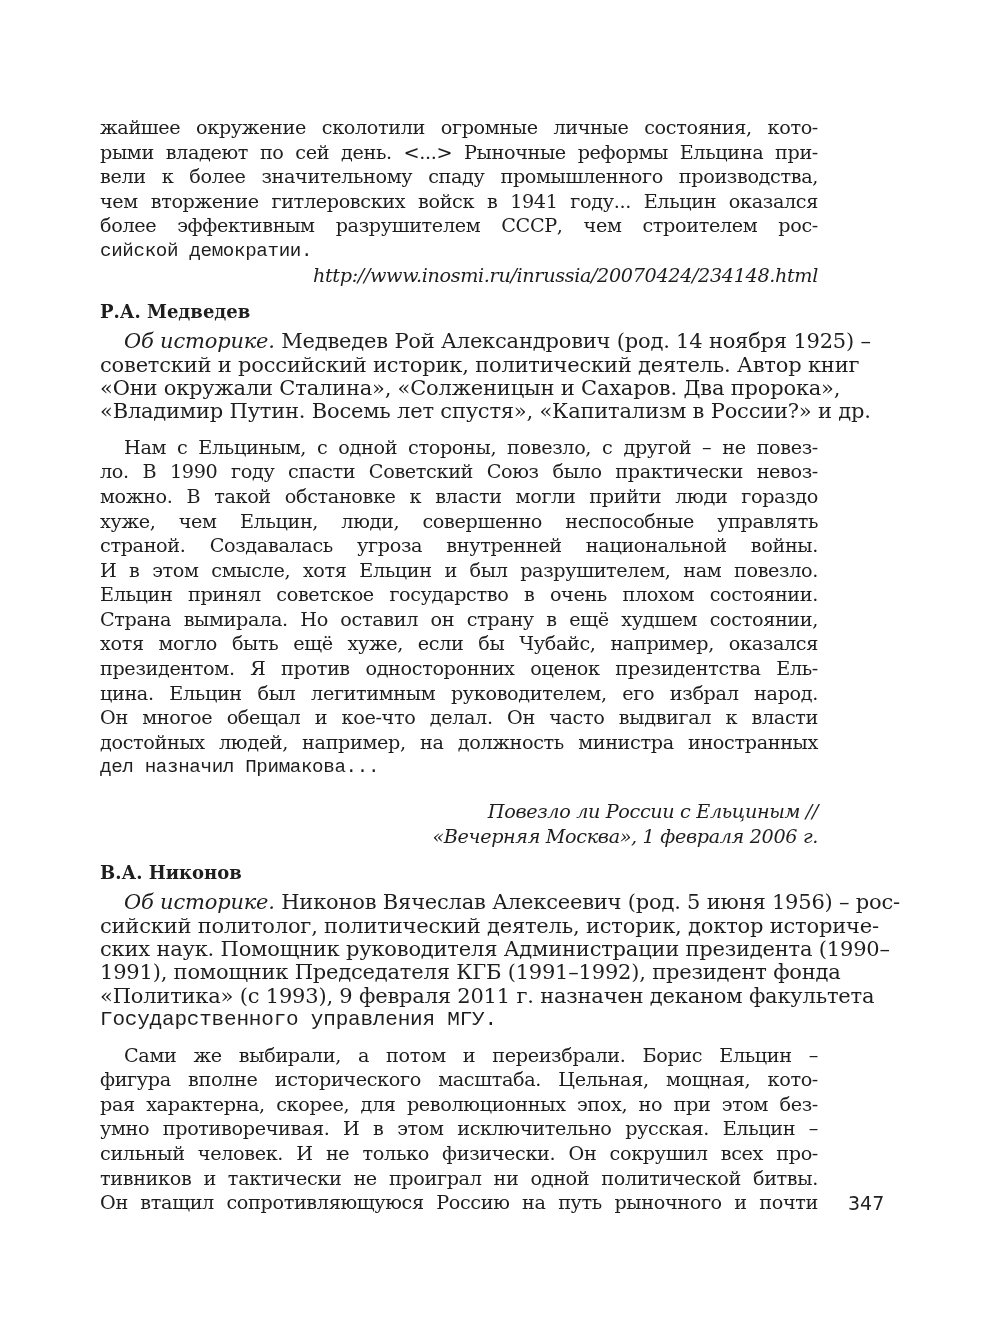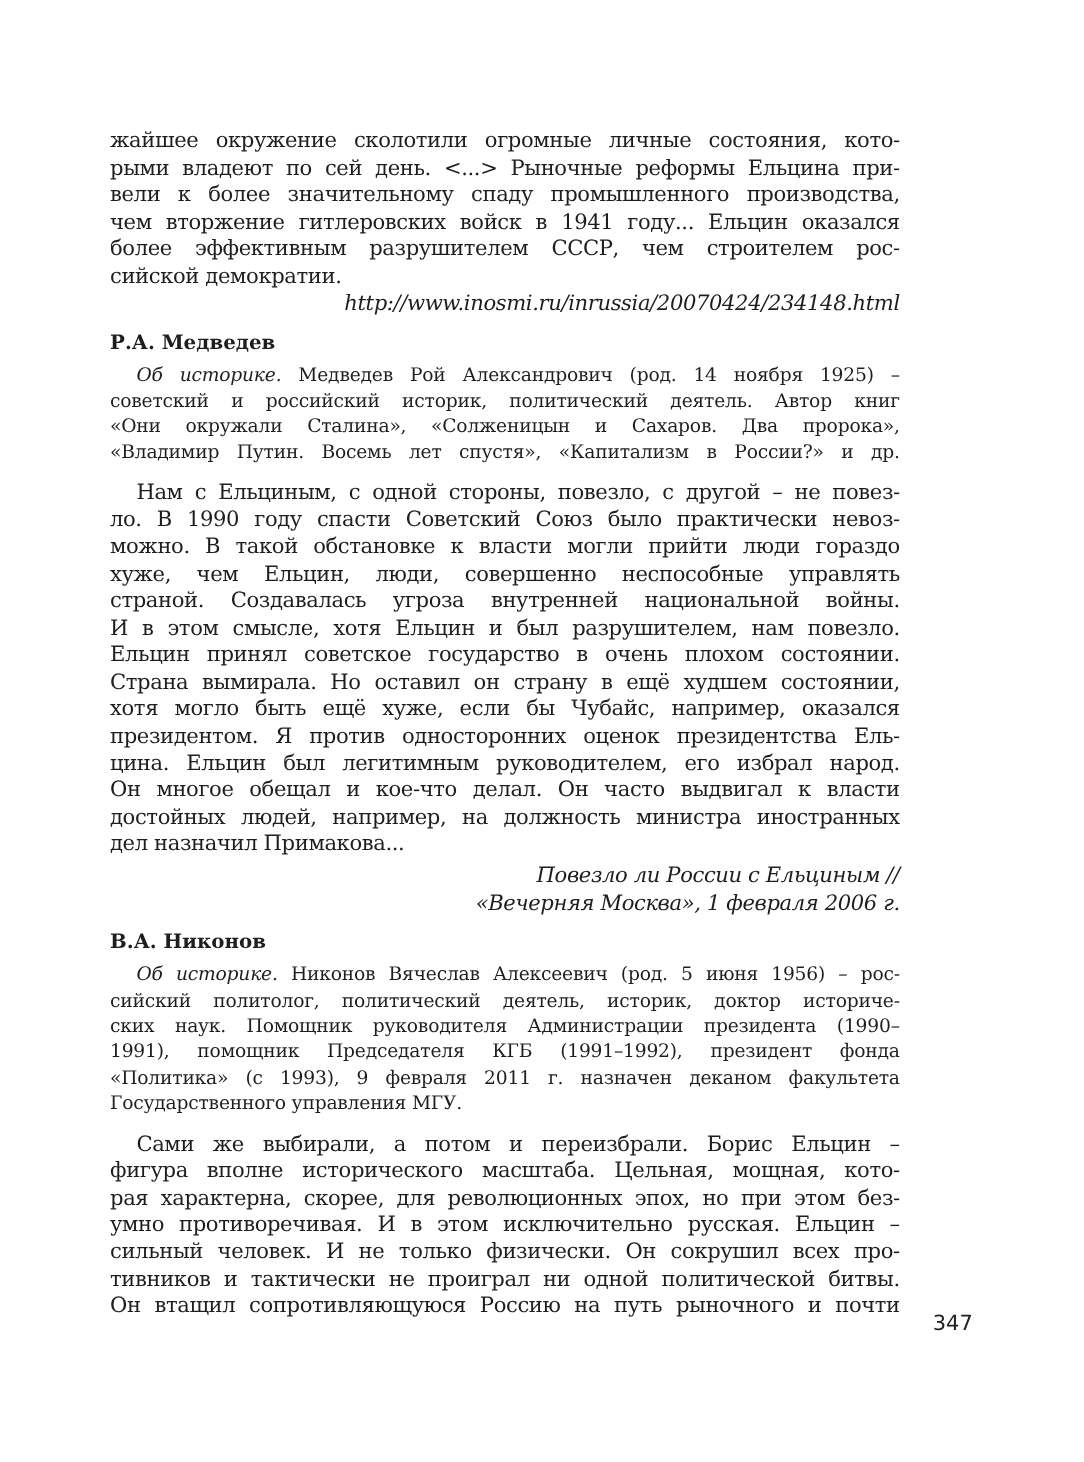--- a/index.html
+++ b/index.html
@@ -26,28 +26,29 @@
       height: 24.6px;
       line-height: 24.6px;
       font-size: 19.2px;
       white-space: nowrap;
       text-align: justify;
       text-align-last: justify;
       letter-spacing: -0.35px;
     }
     .line.last {
       text-align-last: left;
+      font-family: Liberation Mono, monospace;
     }
     .line.indent {
       padding-left: 24px;
     }
     .small .line {
       height: 23.4px;
       line-height: 23.4px;
-      font-size: 17px;
+      font-size: 21px;
       letter-spacing: -0.2px;
     }
     .source {
       text-align: center;
       text-align-last: right;
       font-style: italic;
     }
     .heading {
       text-align: left;
       font-weight: bold;
@@ -101,21 +102,21 @@
       <span class="line">страной. Создавалась угроза внутренней национальной войны.</span>
       <span class="line">И в этом смысле, хотя Ельцин и был разрушителем, нам повезло.</span>
       <span class="line">Ельцин принял советское государство в очень плохом состоянии.</span>
       <span class="line">Страна вымирала. Но оставил он страну в ещё худшем состоянии,</span>
       <span class="line">хотя могло быть ещё хуже, если бы Чубайс, например, оказался</span>
       <span class="line">президентом. Я против односторонних оценок президентства Ель-</span>
       <span class="line">цина. Ельцин был легитимным руководителем, его избрал народ.</span>
       <span class="line">Он многое обещал и кое-что делал. Он часто выдвигал к власти</span>
       <span class="line">достойных людей, например, на должность министра иностранных</span>
       <span class="line last">дел назначил Примакова...</span>
-      <span class="line source" style="margin-top:4px;">Повезло ли России с Ельциным //</span>
+      <span class="line source" style="margin-top:20px;">Повезло ли России с Ельциным //</span>
       <span class="line source">«Вечерняя Москва», 1 февраля 2006 г.</span>
     </div>
   </div>
 
   <div>
     <div class="heading">В.А. Никонов</div>
     <div class="small">
       <span class="line indent"><span class="it">Об историке.</span><span> Никонов Вячеслав Алексеевич (род. 5 июня 1956) – рос-</span></span>
       <span class="line">сийский политолог, политический деятель, историк, доктор историче-</span>
       <span class="line">ских наук. Помощник руководителя Администрации президента (1990–</span>

